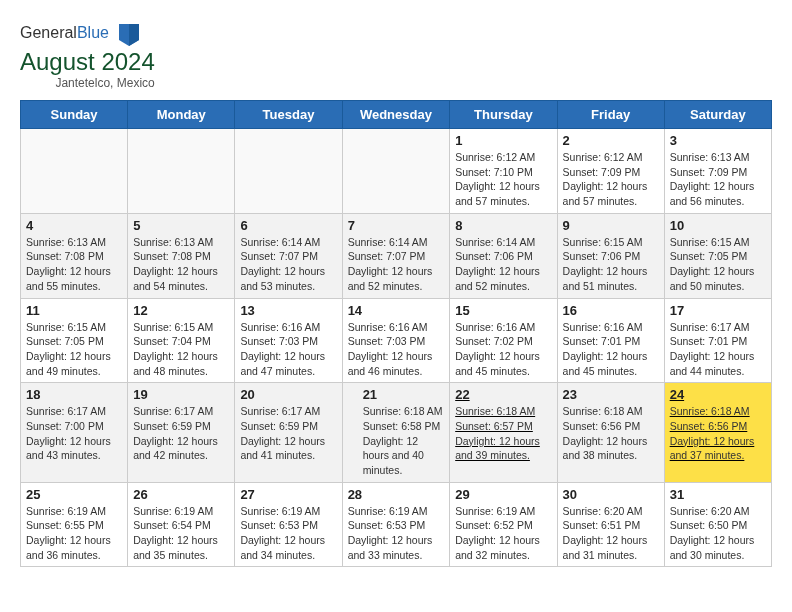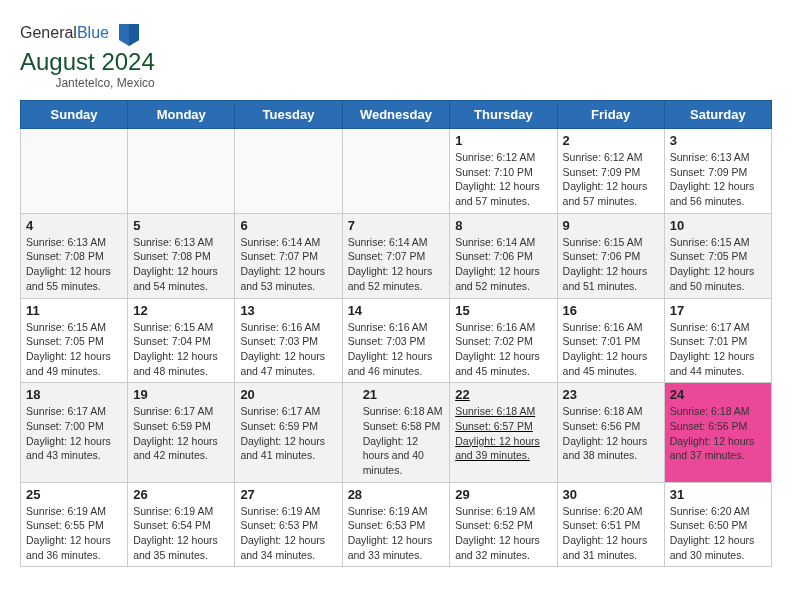--- a/index.html
+++ b/index.html
@@ -212,21 +212,21 @@
           <div class="day-info">Sunrise: 6:18 AM<br>Sunset: 6:58 PM<br>Daylight: 12 hours and 40 minutes.</div>
         </td>
         <td style="background: rgb(242, 242, 242); text-decoration: underline;">
           <div class="day-num">22</div>
           <div class="day-info">Sunrise: 6:18 AM<br>Sunset: 6:57 PM<br>Daylight: 12 hours and 39 minutes.</div>
         </td>
         <td style="background: rgb(242, 242, 242);">
           <div class="day-num">23</div>
           <div class="day-info">Sunrise: 6:18 AM<br>Sunset: 6:56 PM<br>Daylight: 12 hours and 38 minutes.</div>
         </td>
-        <td style="background: #ec4899;">
+        <td style="background: #fde047; text-decoration: underline;">
           <div class="day-num">24</div>
           <div class="day-info">Sunrise: 6:18 AM<br>Sunset: 6:56 PM<br>Daylight: 12 hours and 37 minutes.</div>
         </td>
       </tr>
       <tr class="week-row">
         <td>
           <div class="day-num">25</div>
           <div class="day-info">Sunrise: 6:19 AM<br>Sunset: 6:55 PM<br>Daylight: 12 hours and 36 minutes.</div>
         </td>
         <td>

